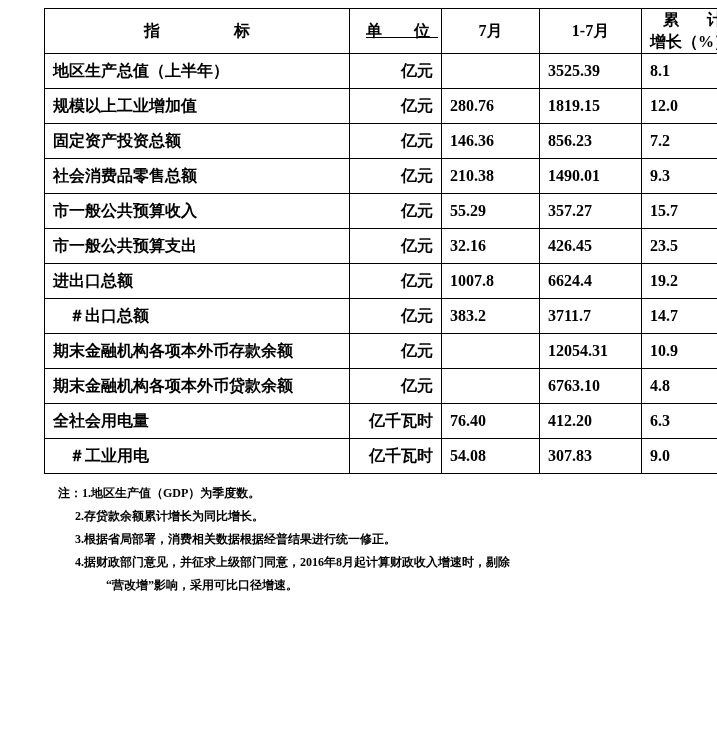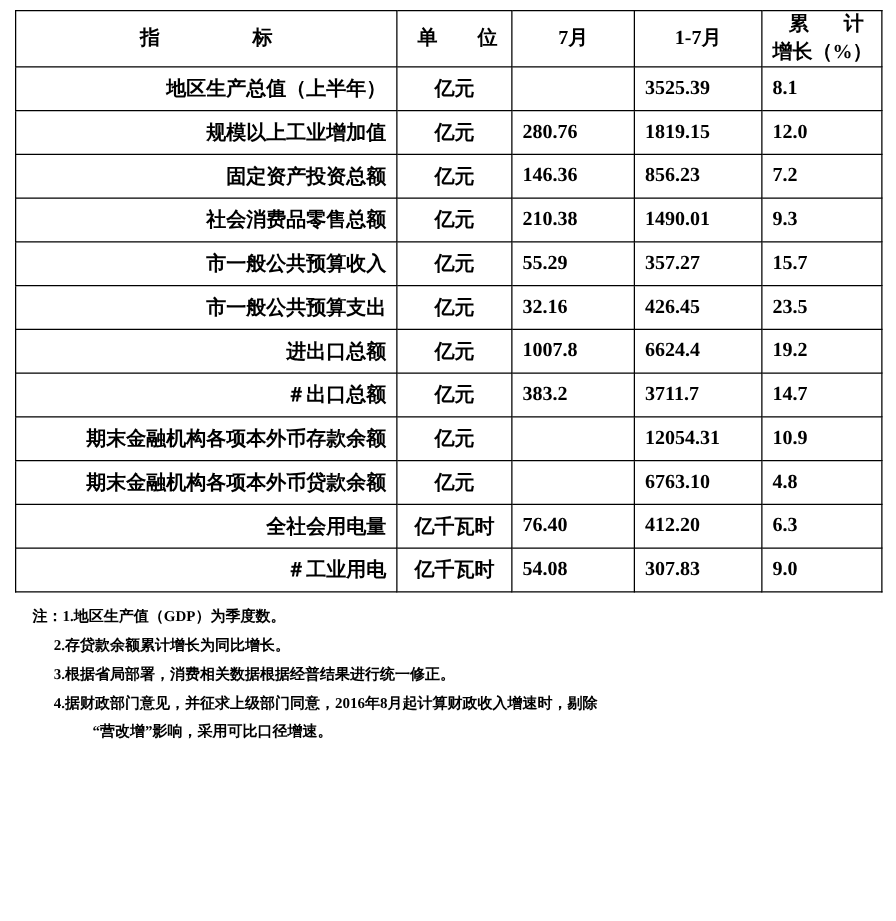--- a/index.html
+++ b/index.html
@@ -13,20 +13,21 @@
     font-family: "Liberation Serif", "DejaVu Serif", serif;
     color: #000000;
     overflow: hidden;
   }
   .page {
     position: relative;
     width: 600px;
     height: 737px;
     box-sizing: border-box;
     padding: 8px 12px 0 12px;
+    margin-left: 32px;
   }
   table.stat {
     width: 693px;
     border-collapse: collapse;
     table-layout: fixed;
   }
   table.stat col.c0 { width: 305px; }
   table.stat col.c1 { width: 92px; }
   table.stat col.c2 { width: 98px; }
   table.stat col.c3 { width: 102px; }
@@ -47,37 +48,38 @@
     height: 48px;
     line-height: 22px;
   }
   .hdr-indicator {
     letter-spacing: 14px;
     text-indent: 14px;
   }
   .hdr-unit {
     letter-spacing: 8px;
     text-indent: 8px;
+    text-decoration: underline;
   }
   .hdr-cum {
     letter-spacing: 6px;
     text-indent: 6px;
   }
   .hdr-two-line span {
     display: block;
     text-align: right;
   }
   td.label {
-    text-align: right;
+    text-align: left;
   }
   td.label.indent {
     padding-left: 24px;
   }
   td.unit {
-    text-align: center;
+    text-align: right;
   }
   td.num {
     text-align: left;
     padding-right: 10px;
   }
   .notes {
     margin-top: 8px;
     font-size: 12px;
     line-height: 23px;
     font-weight: bold;

